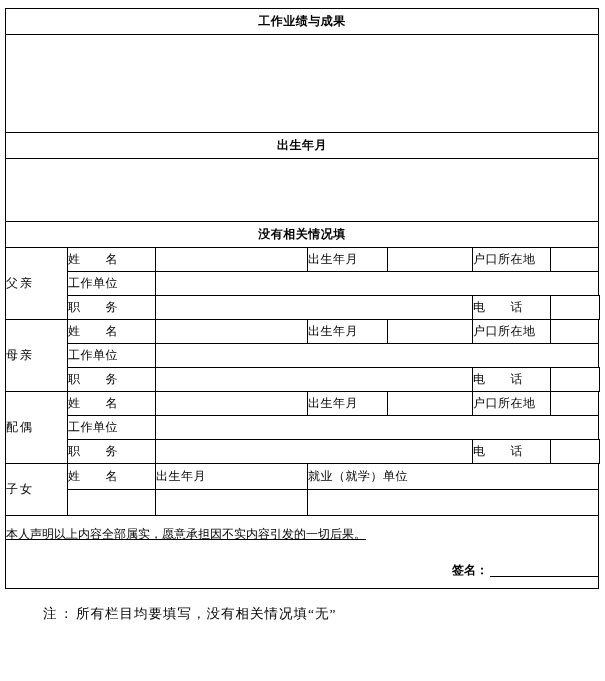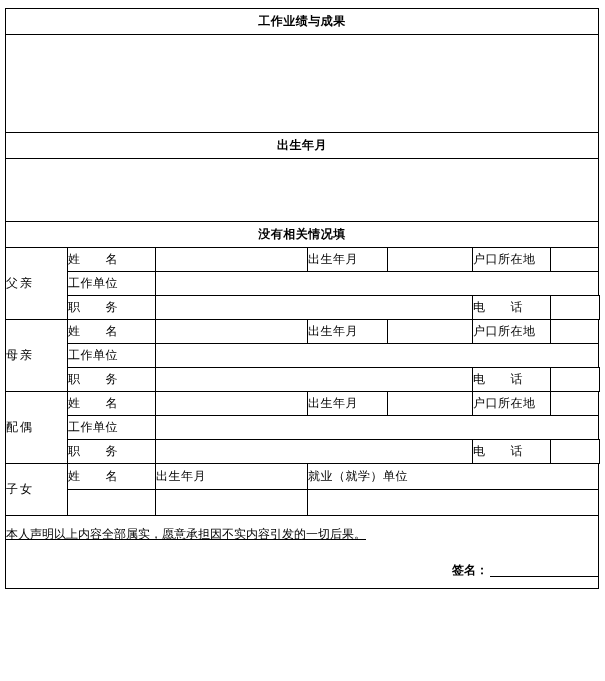--- a/index.html
+++ b/index.html
@@ -208,14 +208,17 @@
       </tr>
       <tr>
         <td colspan="7" class="sign-cell">
           <span>签名：</span><span class="sign-line"></span>
         </td>
       </tr>
 
     </tbody>
   </table>
 
+  <div class="note">
+    <span class="note-gap">注：</span><span>所有栏目均要填写，没有相关情况填“无”</span>
+  </div>
 
 </div>
 
 </body></html>

